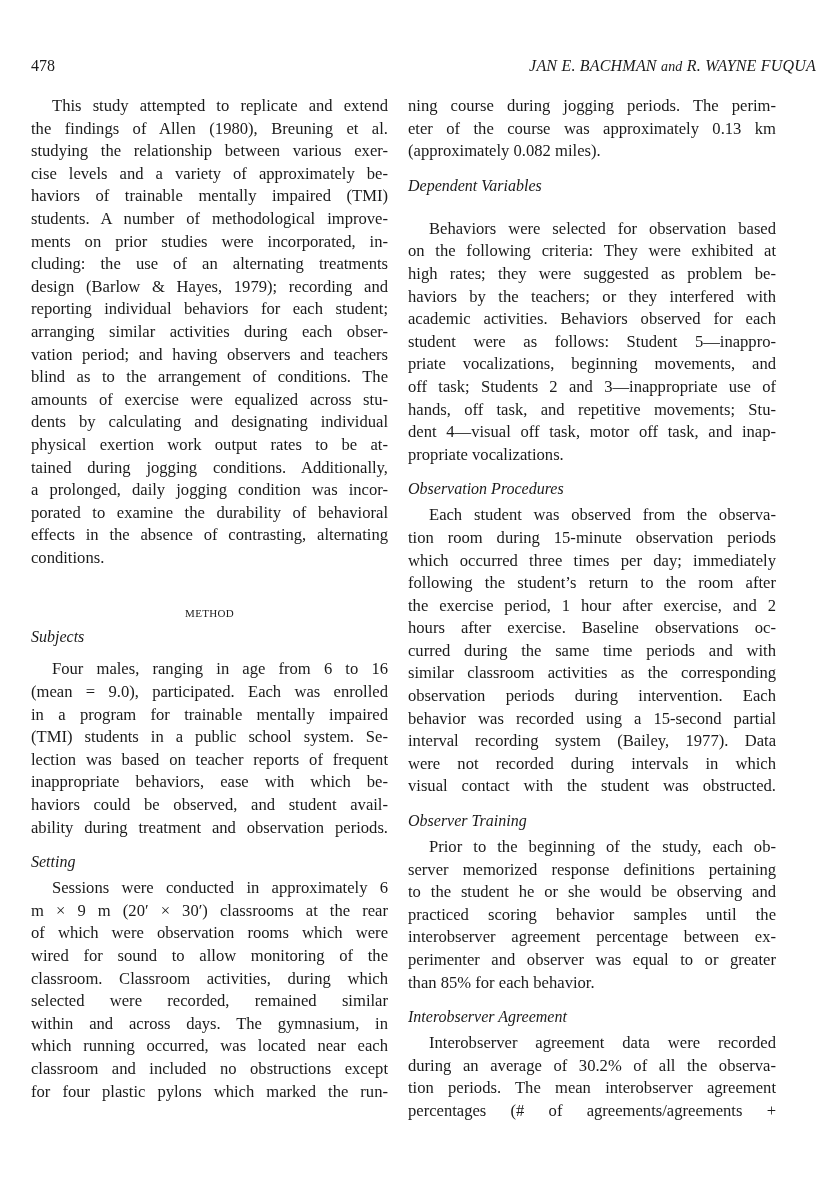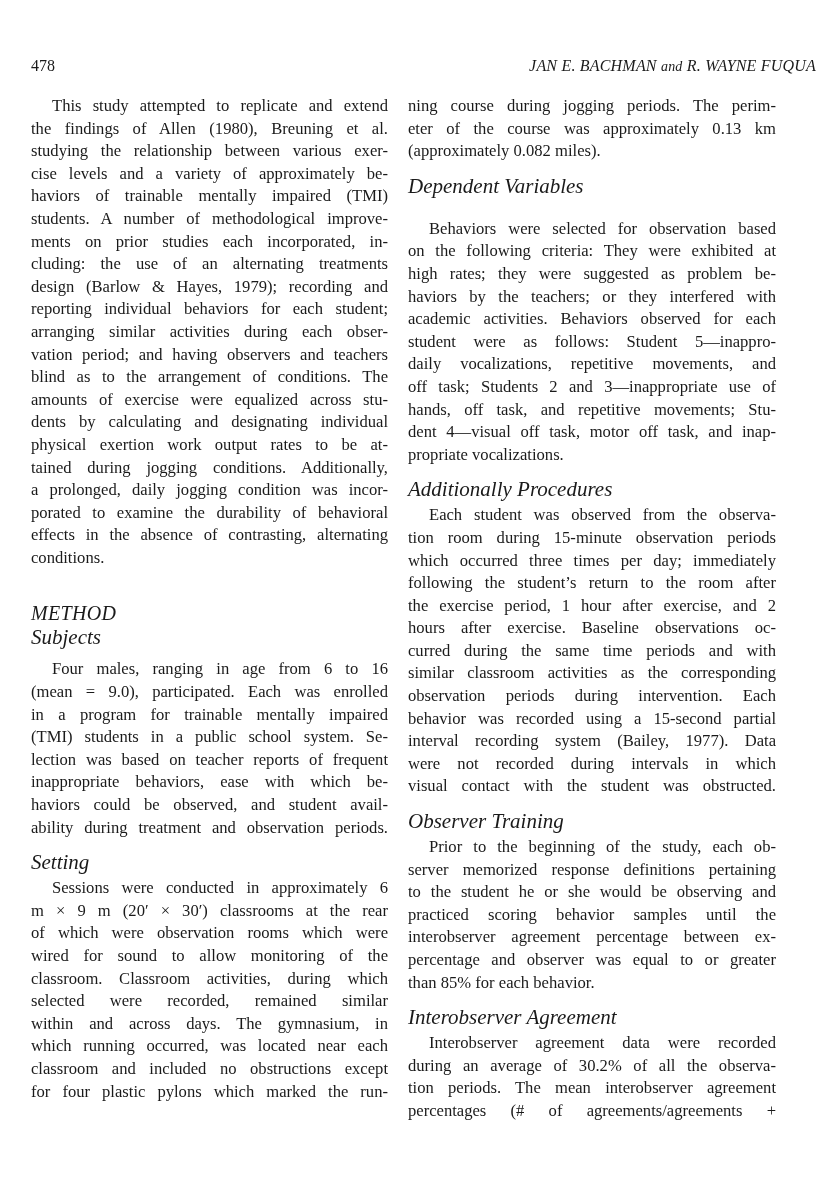--- a/index.html
+++ b/index.html
@@ -20,24 +20,24 @@
     .col-right { left: 408px; width: 368px; }
     .line {
       height: 22.6px; line-height: 22.6px; font-size: 16.6px;
       white-space: nowrap; text-align: justify; text-align-last: justify;
       overflow: visible;
     }
     .line.last { text-align-last: left; }
     .line.indent { padding-left: 21px; }
     .gap { height: 12px; }
     .section-heading {
-      height: 26px; line-height: 26px; font-size: 20px; letter-spacing: 0.3px; font-style: italic;
+      height: 26px; line-height: 26px; text-align: center; font-size: 11px; letter-spacing: 0.3px;
     }
     .subheading {
-      height: 24px; line-height: 22px; font-style: italic; font-size: 21px;
+      height: 24px; line-height: 22px; font-style: italic; font-size: 16px;
     }
   </style>
 </head>
 <body>
 
 <div class="page-header">
   <span class="page-number">478</span>
   <div class="running-title">
     <span>JAN E. BACHMAN</span>
     <span class="and">and</span>
@@ -46,21 +46,21 @@
 </div>
 
 <div class="col col-left">
   <div>
     <div class="line indent">This study attempted to replicate and extend</div>
     <div class="line">the findings of Allen (1980), Breuning et al.</div>
     <div class="line">studying the relationship between various exer-</div>
     <div class="line">cise levels and a variety of approximately be-</div>
     <div class="line">haviors of trainable mentally impaired (TMI)</div>
     <div class="line">students. A number of methodological improve-</div>
-    <div class="line">ments on prior studies each incorporated, in-</div>
+    <div class="line">ments on prior studies were incorporated, in-</div>
     <div class="line">cluding: the use of an alternating treatments</div>
     <div class="line">design (Barlow &amp; Hayes, 1979); recording and</div>
     <div class="line">reporting individual behaviors for each student;</div>
     <div class="line">arranging similar activities during each obser-</div>
     <div class="line">vation period; and having observers and teachers</div>
     <div class="line">blind as to the arrangement of conditions. The</div>
     <div class="line">amounts of exercise were equalized across stu-</div>
     <div class="line">dents by calculating and designating individual</div>
     <div class="line">physical exertion work output rates to be at-</div>
     <div class="line">tained during jogging conditions. Additionally,</div>
@@ -111,29 +111,29 @@
 
   <div class="gap"></div>
   <div class="subheading">Dependent Variables</div>
   <div style="margin-top:19px">
     <div class="line indent">Behaviors were selected for observation based</div>
     <div class="line">on the following criteria: They were exhibited at</div>
     <div class="line">high rates; they were suggested as problem be-</div>
     <div class="line">haviors by the teachers; or they interfered with</div>
     <div class="line">academic activities. Behaviors observed for each</div>
     <div class="line">student were as follows: Student 5—inappro-</div>
-    <div class="line">daily vocalizations, repetitive movements, and</div>
+    <div class="line">priate vocalizations, beginning movements, and</div>
     <div class="line">off task; Students 2 and 3—inappropriate use of</div>
     <div class="line">hands, off task, and repetitive movements; Stu-</div>
     <div class="line">dent 4—visual off task, motor off task, and inap-</div>
     <div class="line last">propriate vocalizations.</div>
   </div>
 
   <div class="gap"></div>
-  <div class="subheading">Additionally Procedures</div>
+  <div class="subheading">Observation Procedures</div>
   <div style="margin-top:2px">
     <div class="line indent">Each student was observed from the observa-</div>
     <div class="line">tion room during 15-minute observation periods</div>
     <div class="line">which occurred three times per day; immediately</div>
     <div class="line">following the student’s return to the room after</div>
     <div class="line">the exercise period, 1 hour after exercise, and 2</div>
     <div class="line">hours after exercise. Baseline observations oc-</div>
     <div class="line">curred during the same time periods and with</div>
     <div class="line">similar classroom activities as the corresponding</div>
     <div class="line">observation periods during intervention. Each</div>
@@ -144,21 +144,21 @@
   </div>
 
   <div class="gap"></div>
   <div class="subheading">Observer Training</div>
   <div style="margin-top:2px">
     <div class="line indent">Prior to the beginning of the study, each ob-</div>
     <div class="line">server memorized response definitions pertaining</div>
     <div class="line">to the student he or she would be observing and</div>
     <div class="line">practiced scoring behavior samples until the</div>
     <div class="line">interobserver agreement percentage between ex-</div>
-    <div class="line">percentage and observer was equal to or greater</div>
+    <div class="line">perimenter and observer was equal to or greater</div>
     <div class="line last">than 85% for each behavior.</div>
   </div>
 
   <div class="gap"></div>
   <div class="subheading">Interobserver Agreement</div>
   <div style="margin-top:2px">
     <div class="line indent">Interobserver agreement data were recorded</div>
     <div class="line">during an average of 30.2% of all the observa-</div>
     <div class="line">tion periods. The mean interobserver agreement</div>
     <div class="line">percentages (# of agreements/agreements +</div>

